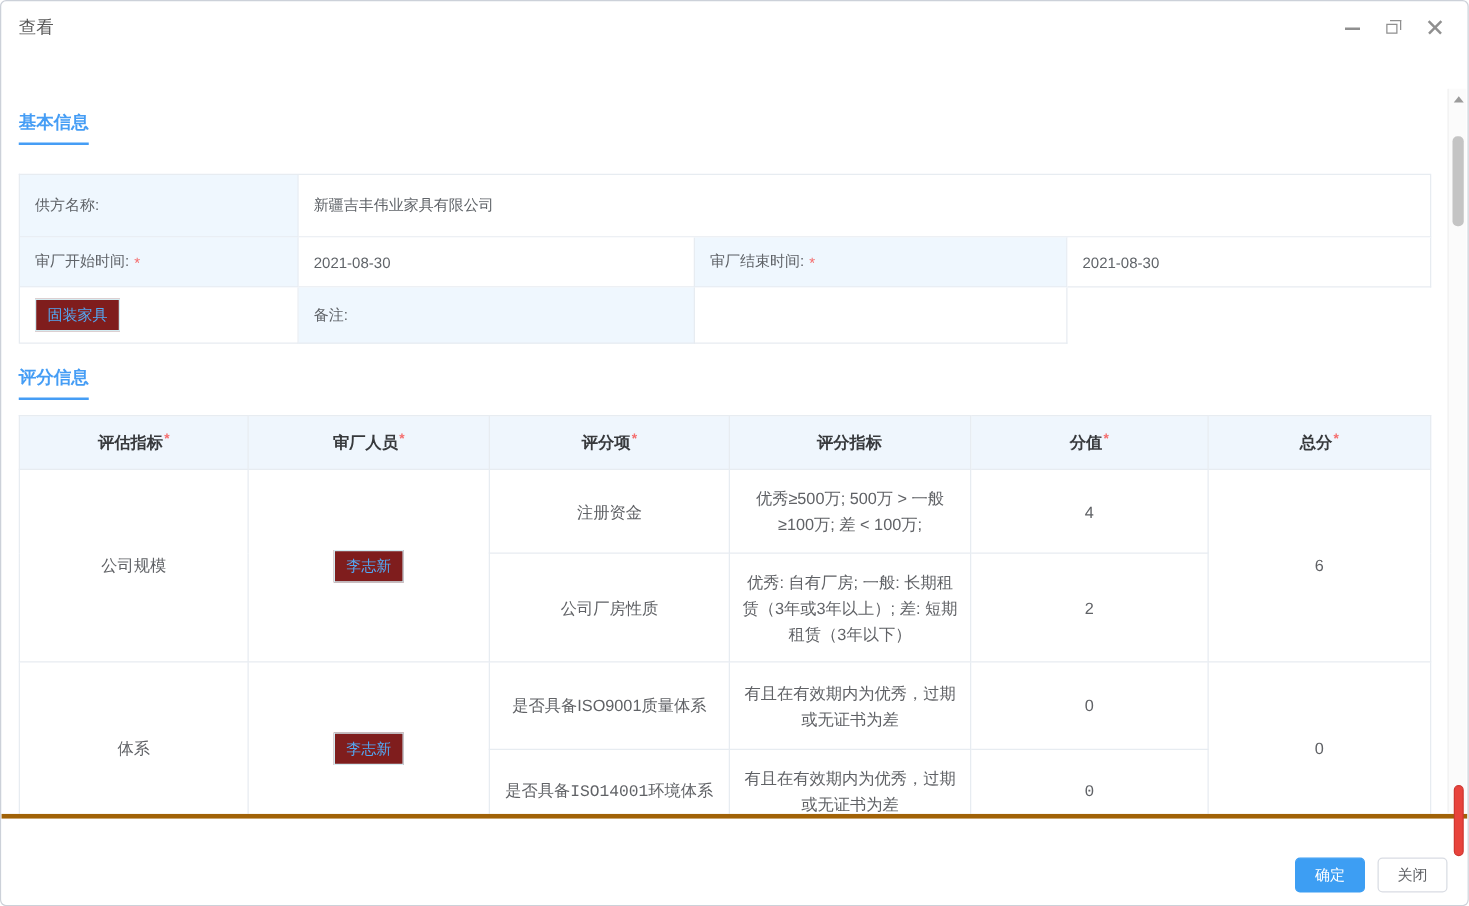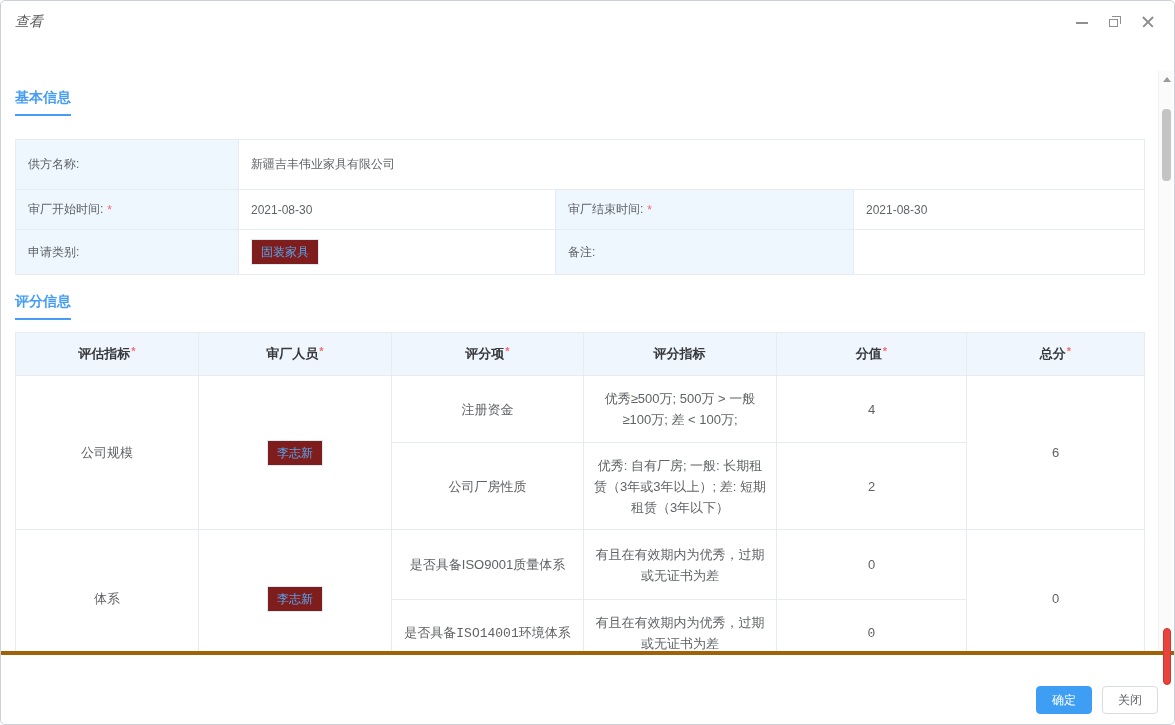--- a/index.html
+++ b/index.html
@@ -4,21 +4,21 @@
 <style>
   * { margin:0; padding:0; box-sizing:border-box; }
   html,body { width:1175px; height:725px; background:#fff; overflow:hidden;
     font-family:"Liberation Sans","DejaVu Sans",sans-serif; }
 
   .dialog { position:absolute; inset:0; background:#fff; border:1px solid #ccd1d9;
     border-radius:5px; overflow:hidden; }
 
   
   .titlebar { height:41px; display:flex; align-items:center; padding:0 18px 0 14px; }
-  .dlg-title { font-size:14px; color:#595959;font-style:italic; }
+  .dlg-title { font-size:14px; color:#595959; }
   .win-controls { margin-left:auto; display:flex; align-items:center; gap:17px; }
   .win-btn { width:16px; height:16px; position:relative; cursor:pointer; }
   .ic-min { position:absolute; left:2px; right:2px; top:8px; height:2px; background:#8f8f8f; }
   .ic-restore-back { position:absolute; top:2px; left:5px; width:9px; height:8px;
     border-top:1.5px solid #8f8f8f; border-right:1.5px solid #8f8f8f; }
   .ic-restore-front { position:absolute; top:5px; left:2px; width:9px; height:8px;
     border:1.5px solid #8f8f8f; background:#fff; }
   .ic-x1,.ic-x2 { position:absolute; top:7px; left:1px; width:14px; height:1.6px; background:#8f8f8f; }
   .ic-x1 { transform:rotate(45deg); } .ic-x2 { transform:rotate(-45deg); }
 
@@ -128,21 +128,20 @@
         <span>审厂开始时间:</span>
         <i class="req">*</i>
       </div>
       <div class="fcell">2021-08-30</div>
       <div class="fcell flabel">
         <span>审厂结束时间:</span>
         <i class="req">*</i>
       </div>
       <div class="fcell">2021-08-30</div>
 
-      <div class="fcell flabel">申请类别:</div>
       <div class="fcell">
         <span class="chip">固装家具</span>
       </div>
       <div class="fcell flabel">备注:</div>
       <div class="fcell"></div>
     </div>
 
     <div class="section-title">评分信息</div>
     <div class="section-underline"></div>
 

